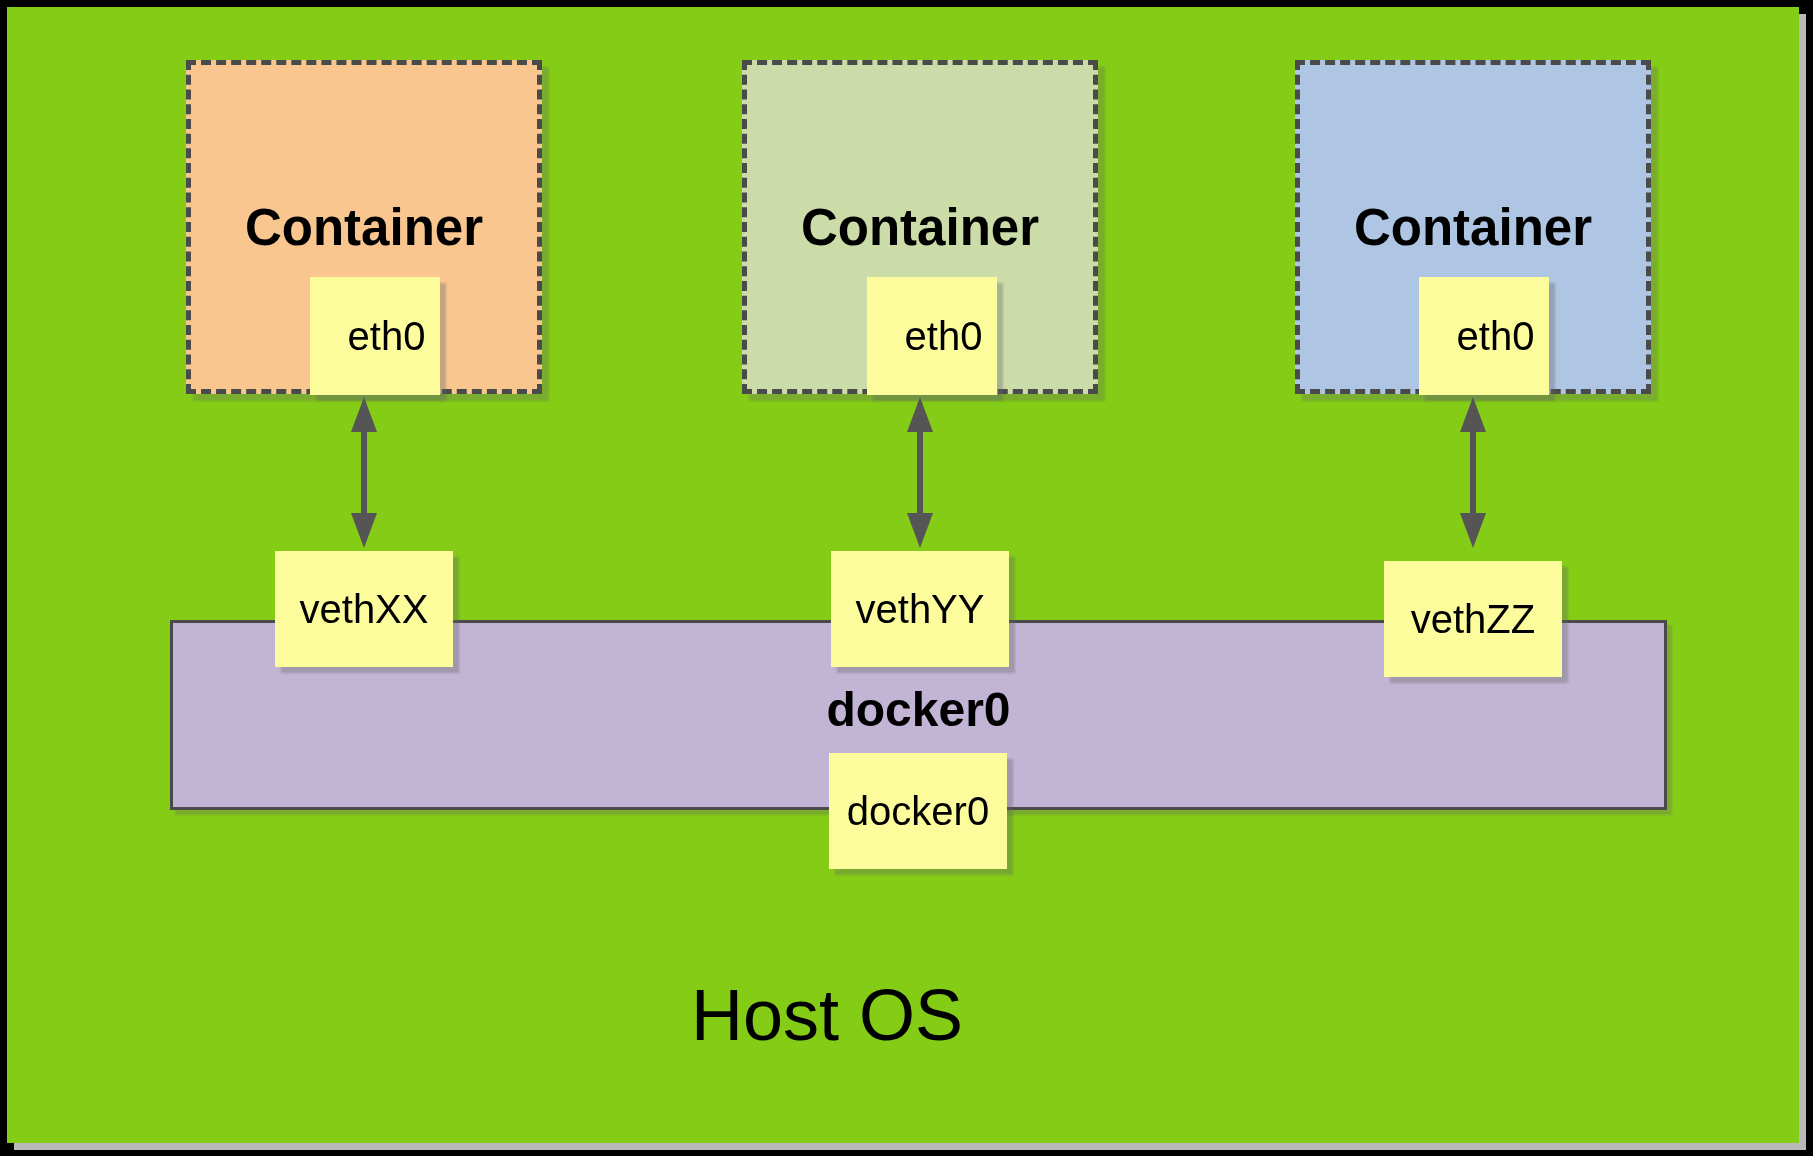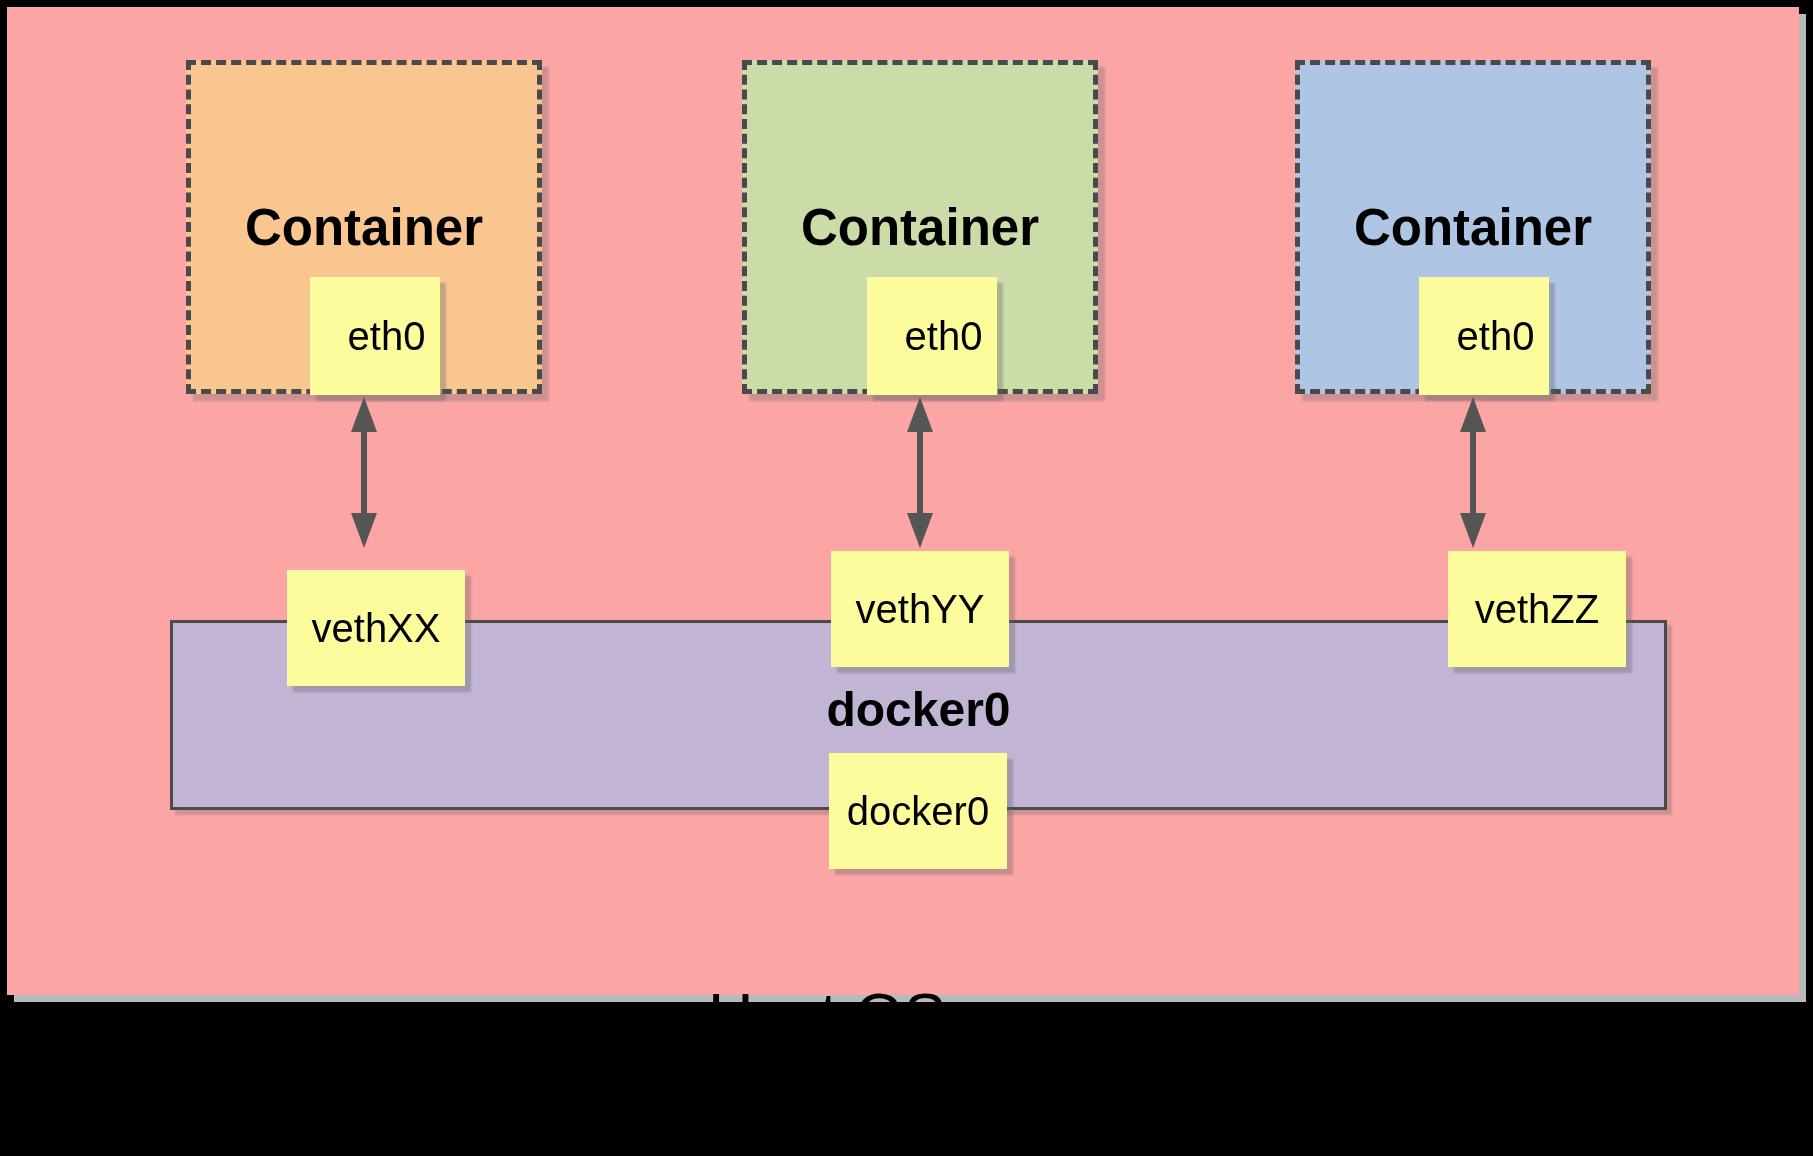--- a/index.html
+++ b/index.html
@@ -3,22 +3,22 @@
 <meta charset="utf-8">
 <style>
   html,body{margin:0;padding:0;}
   body{
     width:1813px;height:1156px;overflow:hidden;position:relative;
     background:#000000;
     font-family:"Liberation Sans","DejaVu Sans",sans-serif;
     color:#000;
   }
   .panel{
-    position:absolute;left:7px;top:7px;width:1792px;height:988px;
-    background:#fca5a5;
+    position:absolute;left:7px;top:7px;width:1792px;height:1136px;
+    background:#84cc16;
     box-shadow:7px 7px 0 #B9B9B9;
   }
   
   .container-box{
     position:absolute;top:53px;width:346px;height:324px;
     border:5px dashed #4A4A4A;
     box-shadow:7px 7px 2px rgba(100,100,100,0.30);
     display:flex;align-items:center;justify-content:center;
   }
   .c0{left:179px;background:#F9C690;}
@@ -30,42 +30,42 @@
   
   .note{
     position:absolute;background:#FCFC9D;
     box-shadow:6px 6px 2px rgba(100,100,100,0.35);
     display:flex;align-items:center;justify-content:center;
     font-size:40px;line-height:40px;
   }
   .eth-box{top:270px;width:107px;height:118px;padding-left:23px;}
   .eth0-a{left:303px;} .eth0-b{left:860px;} .eth0-c{left:1412px;}
   .veth-box{top:544px;width:178px;height:116px;}
-  .veth-a{left:280px;margin-top:19px;} .veth-b{left:824px;} .veth-c{left:1441px;}
+  .veth-a{left:268px;} .veth-b{left:824px;} .veth-c{left:1377px;margin-top:10px;}
   .docker0-box{left:822px;top:746px;width:178px;height:116px;}
   
   .arrow{position:absolute;top:389px;width:40px;height:153px;}
   .ar-a{left:337px;} .ar-b{left:893px;} .ar-c{left:1446px;}
   
   .bridge{
     position:absolute;left:163px;top:613px;width:1491px;height:184px;
     background:#C1B4D4;border:3px solid #4A4A4A;
     box-shadow:5px 5px 2px rgba(100,100,100,0.30);
   }
   .bridge-label{
     position:absolute;left:0;right:0;top:63px;text-align:center;
     font-size:48px;font-weight:bold;line-height:48px;
   }
   .ip-label{
     position:absolute;left:1008px;top:836px;
     font-size:39px;line-height:46px;
   }
   .host-label{
     position:absolute;left:420px;top:958px;width:800px;text-align:center;
-    font-size:63px;line-height:100px;
+    font-size:72px;line-height:100px;
   }
 </style>
 </head>
 <body>
 
 <div class="panel">
 
   <div class="container-box c0">
     <span class="container-label">Container</span>
   </div>

